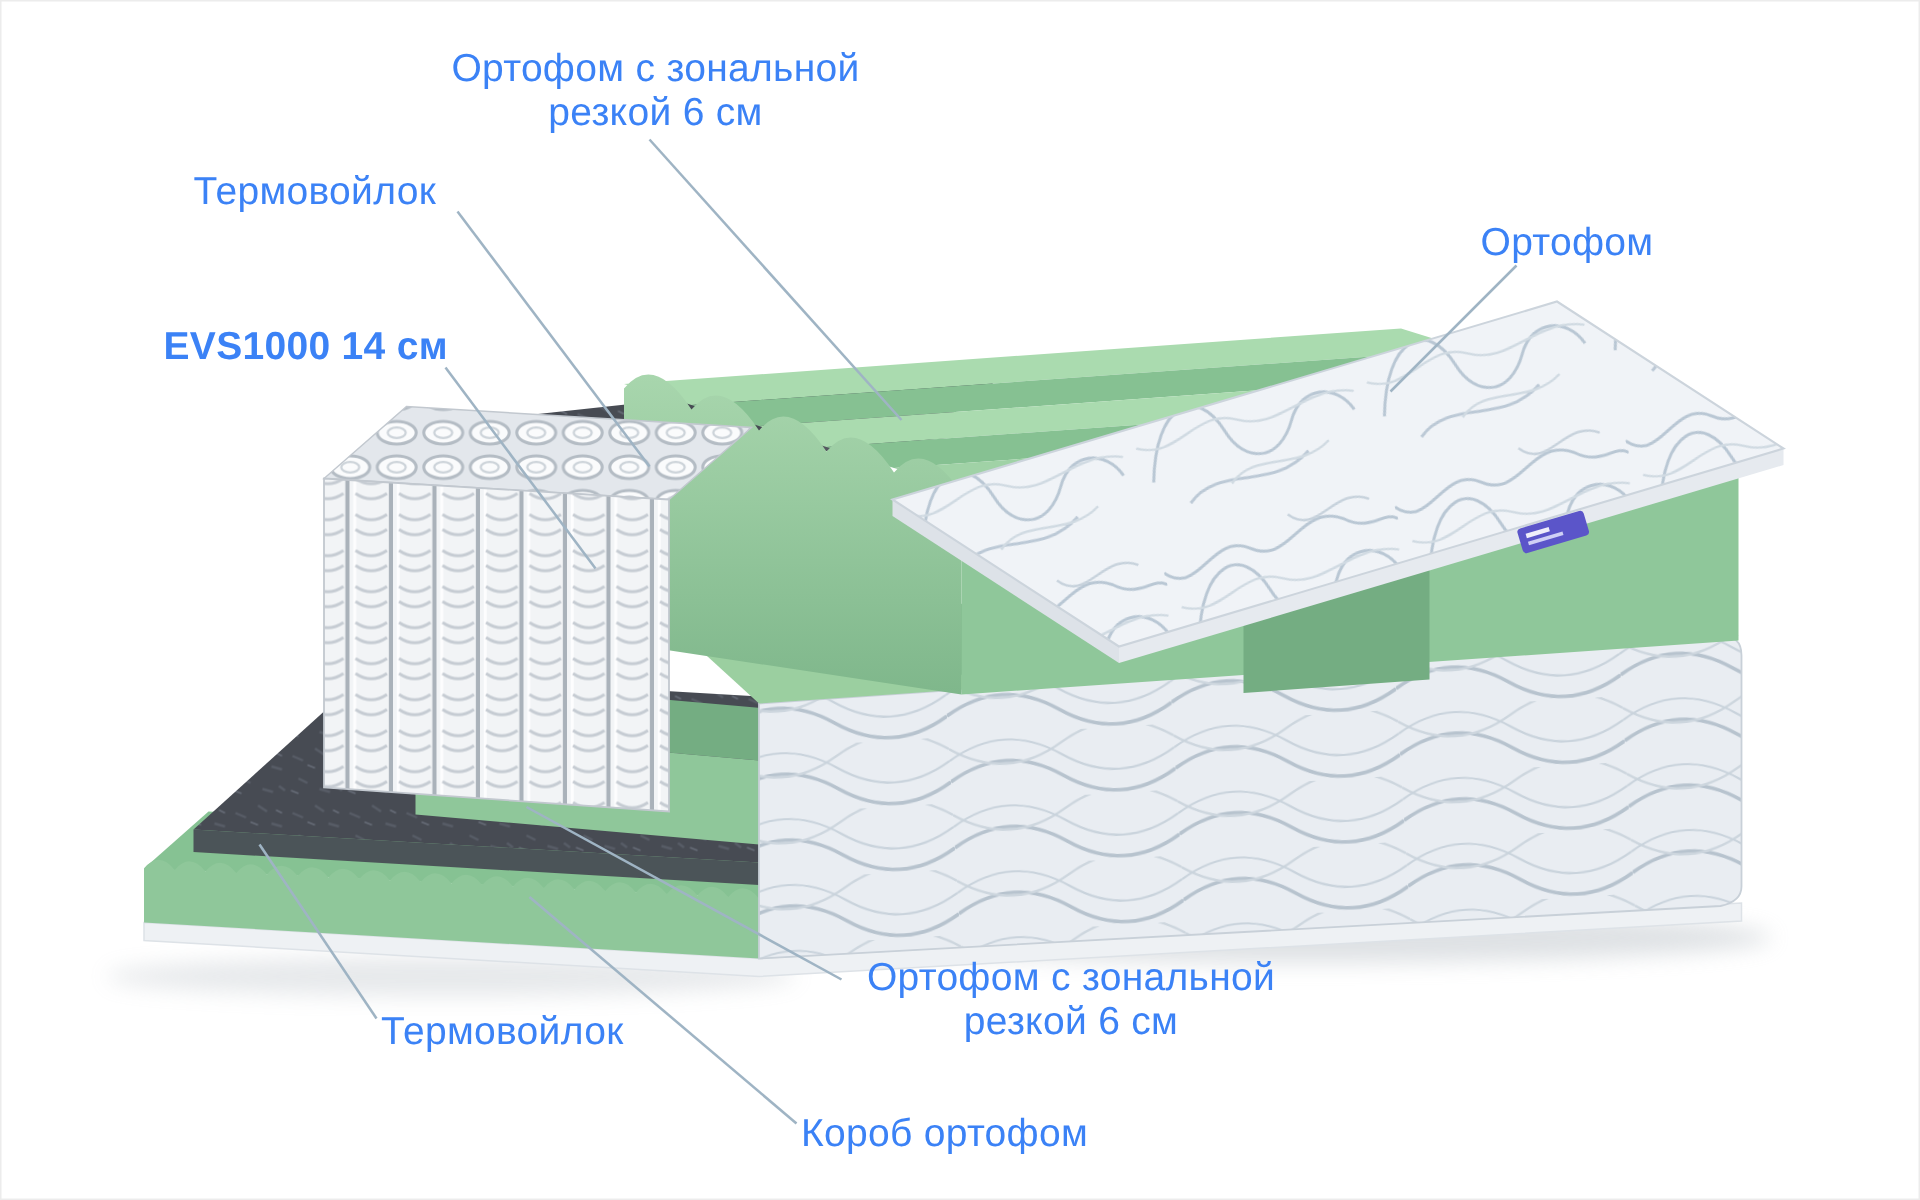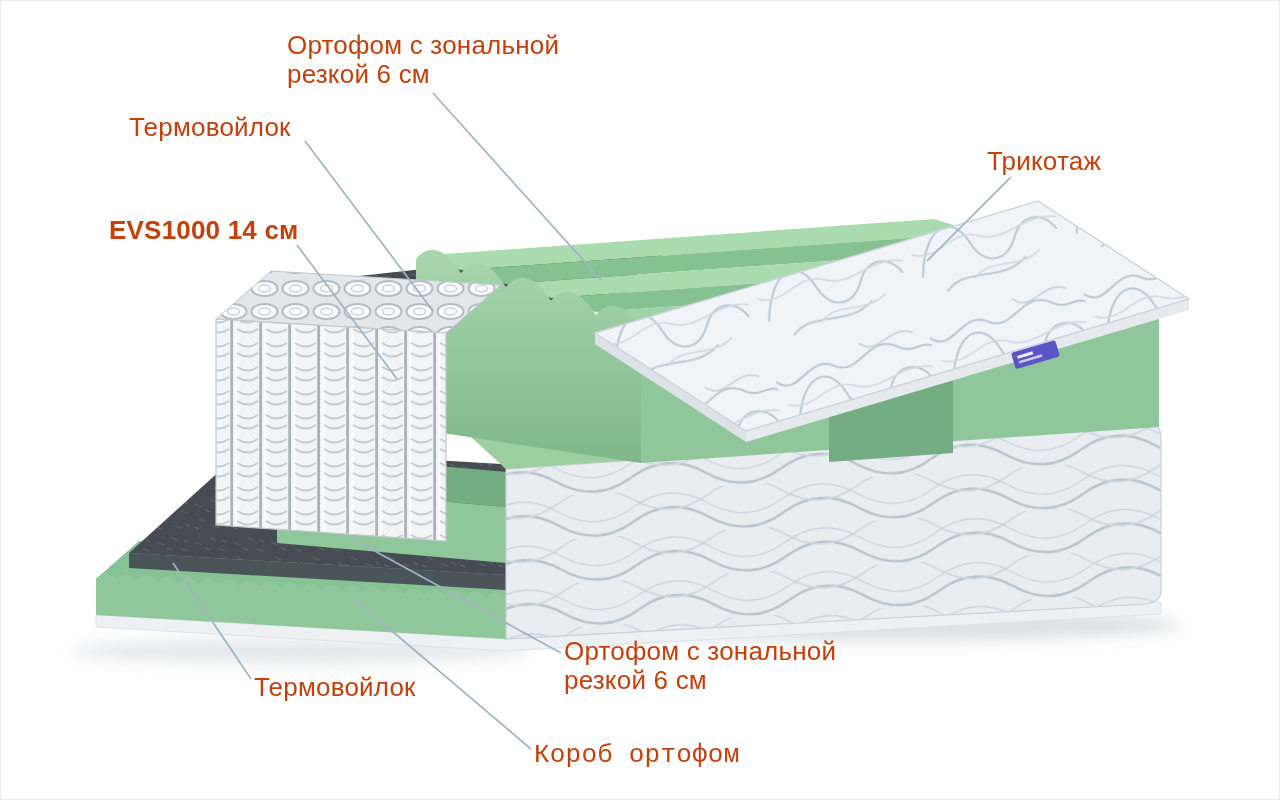--- a/index.html
+++ b/index.html
@@ -3,22 +3,22 @@
 <meta charset="utf-8">
 <style>
   html,body{margin:0;padding:0;background:#ffffff;}
   .stage{
     position:relative;width:1280px;height:800px;background:#ffffff;
     overflow:hidden;font-family:"Liberation Sans",sans-serif;
     border:1px solid #ececec;box-sizing:border-box;
   }
   .stage svg{position:absolute;left:0;top:0;}
   .diagram-label{
-    position:absolute;font-size:26px;line-height:1.12;color:#c2410c;
-    letter-spacing:.2px;white-space:normal;
+    position:absolute;font-size:26px;line-height:1.12;color:#3b82f6;
+    letter-spacing:.2px;white-space:normal;text-align:center;
   }
   .w2{width:300px;}
 </style>
 </head>
 <body>
 
 <div class="stage">
 
 <svg width="1280" height="800" viewBox="0 0 1280 800">
   <defs>
@@ -126,18 +126,18 @@
     <line x1="1010" y1="176" x2="926" y2="260"></line>
     <line x1="560" y1="652" x2="350" y2="537"></line>
     <line x1="250" y1="678" x2="172" y2="562"></line>
     <line x1="530" y1="748" x2="352" y2="597"></line>
   </g>
 </svg>
 
 <div class="diagram-label w2" style="left:286px;top:30px;">Ортофом с зональной резкой 6 см</div>
 <div class="diagram-label" style="left:128px;top:112px;">Термовойлок</div>
 <div class="diagram-label" style="left:108px;top:215px;font-weight:bold;">EVS1000 14 см</div>
-<div class="diagram-label" style="left:986px;top:146px;">Трикотаж</div>
+<div class="diagram-label" style="left:986px;top:146px;">Ортофом</div>
 <div class="diagram-label w2" style="left:563px;top:636px;">Ортофом с зональной резкой 6 см</div>
 <div class="diagram-label" style="left:253px;top:672px;">Термовойлок</div>
-<div class="diagram-label" style="left:533px;top:740px;font-family:Liberation Mono, monospace;">Короб ортофом</div>
+<div class="diagram-label" style="left:533px;top:740px;">Короб ортофом</div>
 
 </div>
 
 </body></html>

